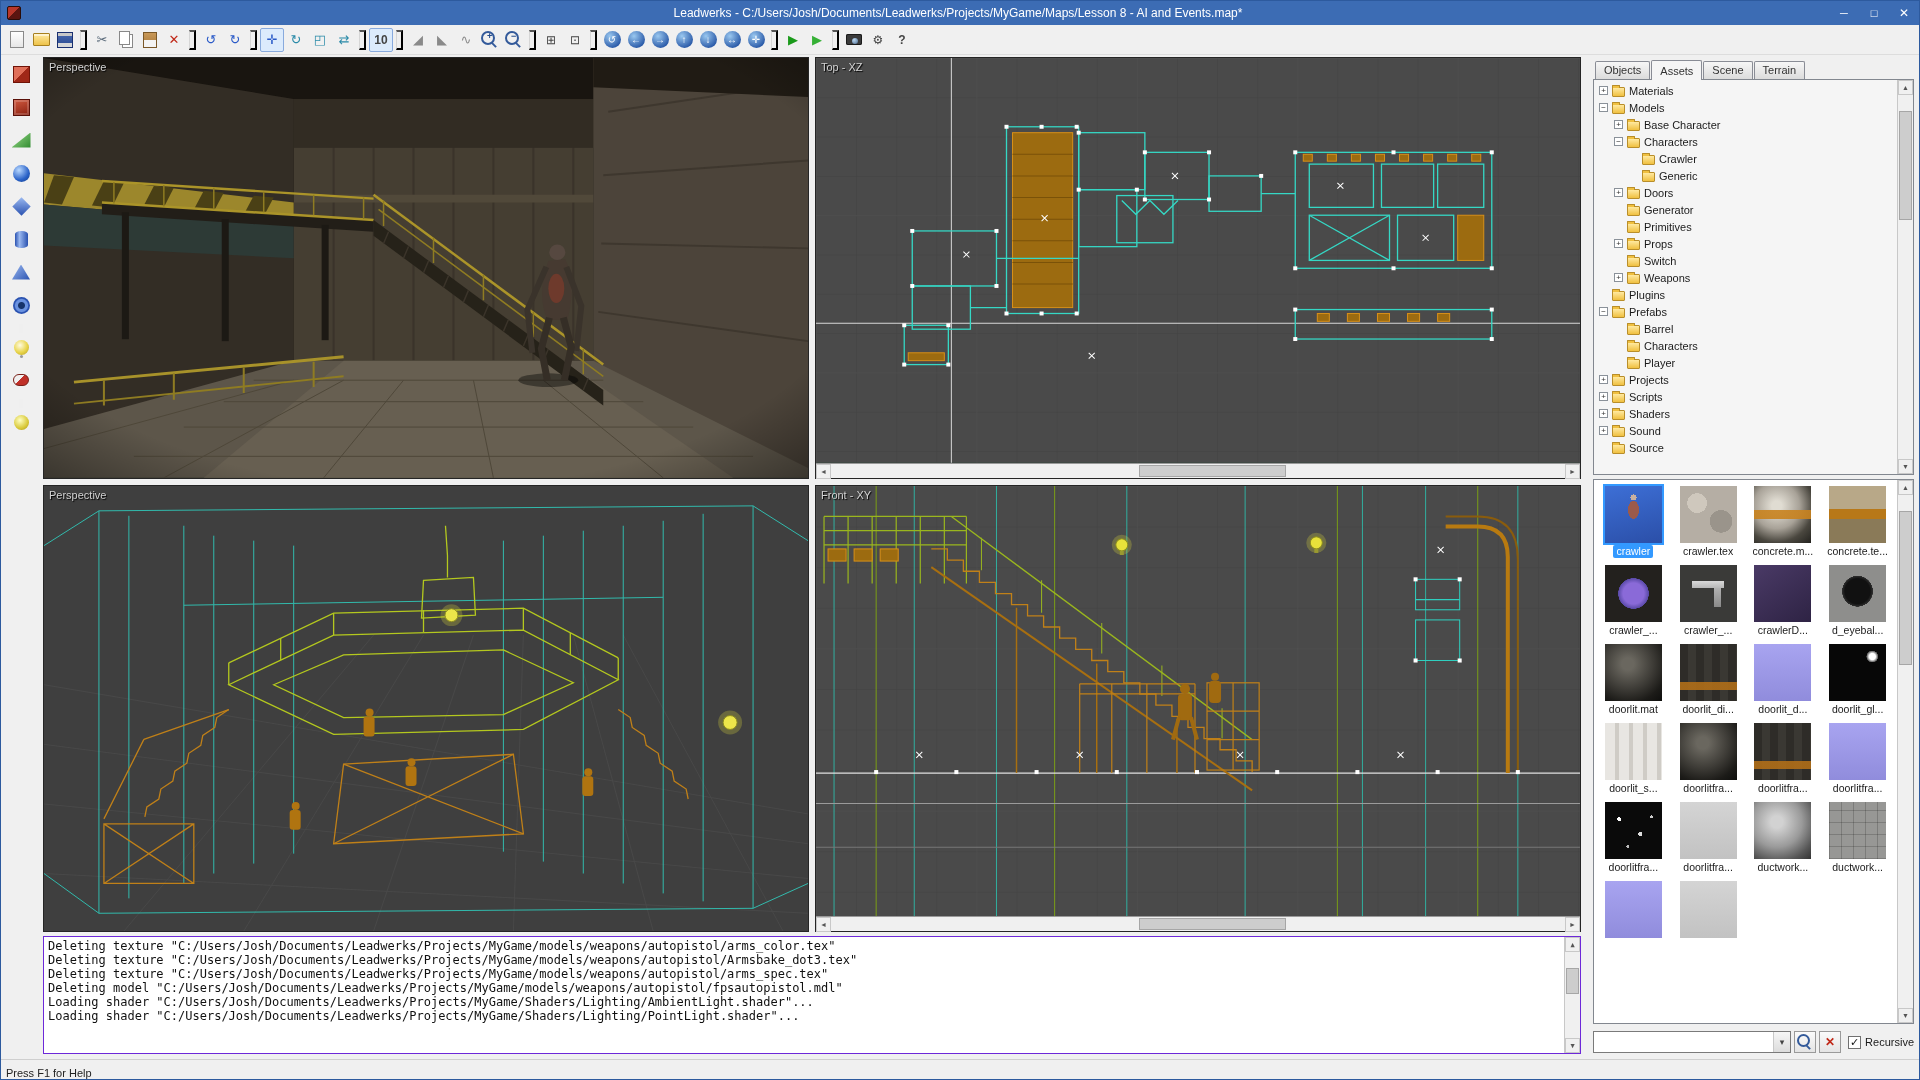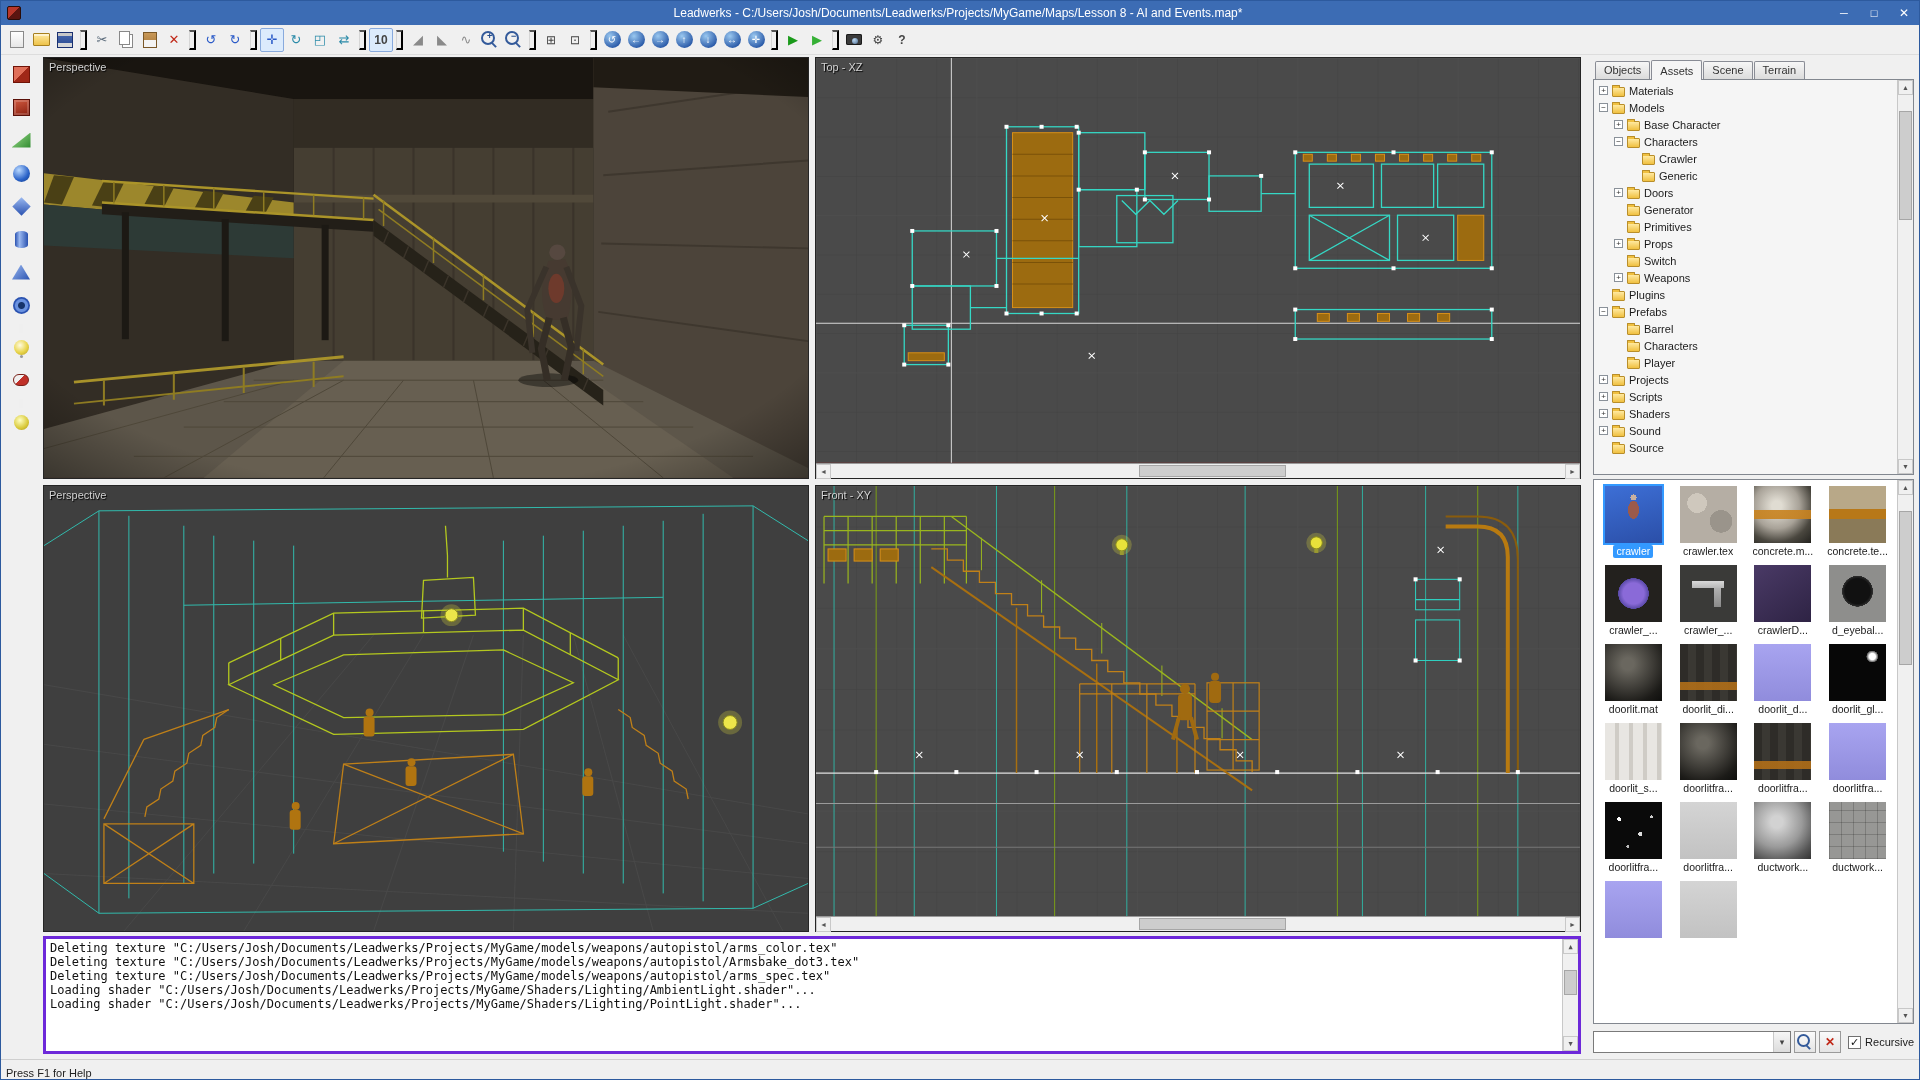--- a/index.html
+++ b/index.html
@@ -96,38 +96,38 @@
     box-shadow:0 9px 0 -6px #9a9a9a; }
   .lt-model .sh { width:16px; height:12px; border-radius:6px;
     background:linear-gradient(135deg,#f0f0f0 0 45%, #c03028 45%); border:1px solid #7a2018; }
   .lt-probe .sh { width:15px; height:15px; border-radius:50%;
     background:radial-gradient(circle at 40% 35%, #ffffc0, #d8c838 60%, #a89018); }
 
   
   .center { flex:1; display:flex; flex-direction:column; min-width:0; padding:2px 8px 0 2px; }
   .vp-grid { flex:1; display:grid; grid-template-columns:1fr 1fr;
     grid-template-rows:1fr 1.06fr; gap:6px; min-height:0; }
-  .vp { position:relative; border:1px solid #252525; background:#b91c1c;
+  .vp { position:relative; border:1px solid #252525; background:#14532d;
     display:flex; flex-direction:column; min-height:0; min-width:0; }
   .vp svg { flex:1; width:100%; min-height:0; display:block; }
   .vp-label { position:absolute; top:3px; left:5px; font-size:11px; color:#d2d2d2;
     text-shadow:1px 1px 1px #000; }
   .hscroll { height:15px; background:#f0f0f0; border-top:1px solid #999; display:flex; flex:none; }
   .sb-btn { width:15px; height:15px; background:#f0f0f0; border:1px solid #c8c8c8;
     color:#555; font-size:7px; display:flex; align-items:center; justify-content:center; flex:none; }
   .sb-track { flex:1; position:relative; background:#f0f0f0; }
   .sb-thumb { position:absolute; background:#cdcdcd; border:1px solid #a6a6a6; }
   .sb-thumb.h { top:1px; bottom:1px; left:42%; width:20%; }
   .sb-thumb.v { left:1px; right:1px; top:16px; height:30%; }
   .vscroll { position:absolute; top:0; right:0; bottom:0; width:16px; background:#f0f0f0;
     border-left:1px solid #c8c8c8; display:flex; flex-direction:column; }
   .vscroll .sb-track { width:100%; }
 
   
-  .console { height:118px; margin:4px 0 5px; background:#fff; border:3px solid #6d28d9;
+  .console { height:118px; margin:4px 0 5px; background:#fff; border:1px solid #6d28d9;
     position:relative; overflow:hidden; padding:2px 20px 2px 4px; flex:none;
     font-family:"DejaVu Sans Mono", monospace; font-size:12px; color:#111; }
   .cline { height:14px; white-space:pre; overflow:hidden; }
 
   
   .right-panel { width:330px; flex:none; background:#f0f0f0; display:flex;
     flex-direction:column; padding:3px 5px 4px 4px; min-height:0; }
   .tabs { display:flex; align-items:flex-end; height:21px; padding-left:2px;
     position:relative; z-index:2; flex:none; }
   .tab { font-size:11px; color:#333; padding:2px 8px 3px; margin-right:1px;
@@ -710,20 +710,21 @@
           </div>
         </div>
       </div>
 
       <div class="console" data-name="console-log">
         <div>
 
         <div class="cline" data-name="console-line"><span>Deleting texture "C:/Users/Josh/Documents/Leadwerks/Projects/MyGame/models/weapons/autopistol/arms_color.tex"</span></div>
             <div class="cline" data-name="console-line"><span>Deleting texture "C:/Users/Josh/Documents/Leadwerks/Projects/MyGame/models/weapons/autopistol/Armsbake_dot3.tex"</span></div>
             <div class="cline" data-name="console-line"><span>Deleting texture "C:/Users/Josh/Documents/Leadwerks/Projects/MyGame/models/weapons/autopistol/arms_spec.tex"</span></div>
+            <div class="cline" data-name="console-line"><span>Deleting model "C:/Users/Josh/Documents/Leadwerks/Projects/MyGame/models/weapons/autopistol/fpsautopistol.mdl"</span></div>
             <div class="cline" data-name="console-line"><span>Loading shader "C:/Users/Josh/Documents/Leadwerks/Projects/MyGame/Shaders/Lighting/AmbientLight.shader"...</span></div>
             <div class="cline" data-name="console-line"><span>Loading shader "C:/Users/Josh/Documents/Leadwerks/Projects/MyGame/Shaders/Lighting/PointLight.shader"...</span></div>
           </div>
         <div class="vscroll" data-name="console-scrollbar">
           <div class="sb-btn" data-name="scroll-up-icon">▲</div>
           <div class="sb-track">
               <div class="sb-thumb v" data-name="scrollbar-thumb"></div>
             </div>
           <div class="sb-btn" data-name="scroll-down-icon">▼</div>
         </div>

